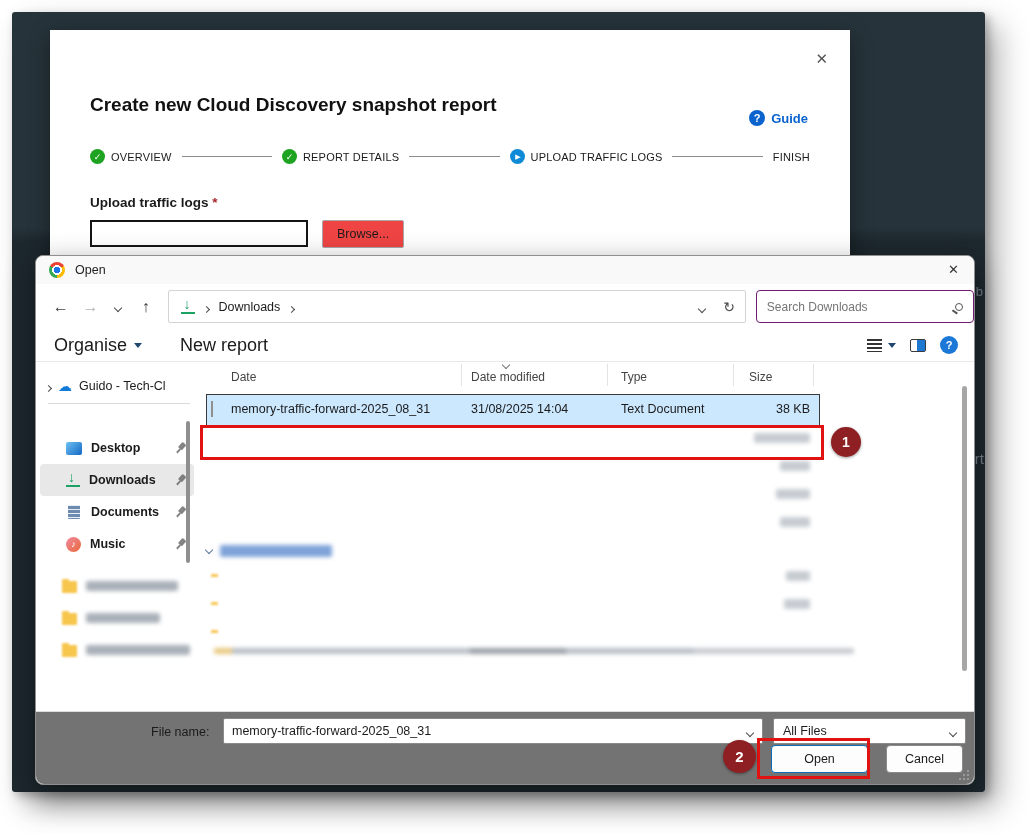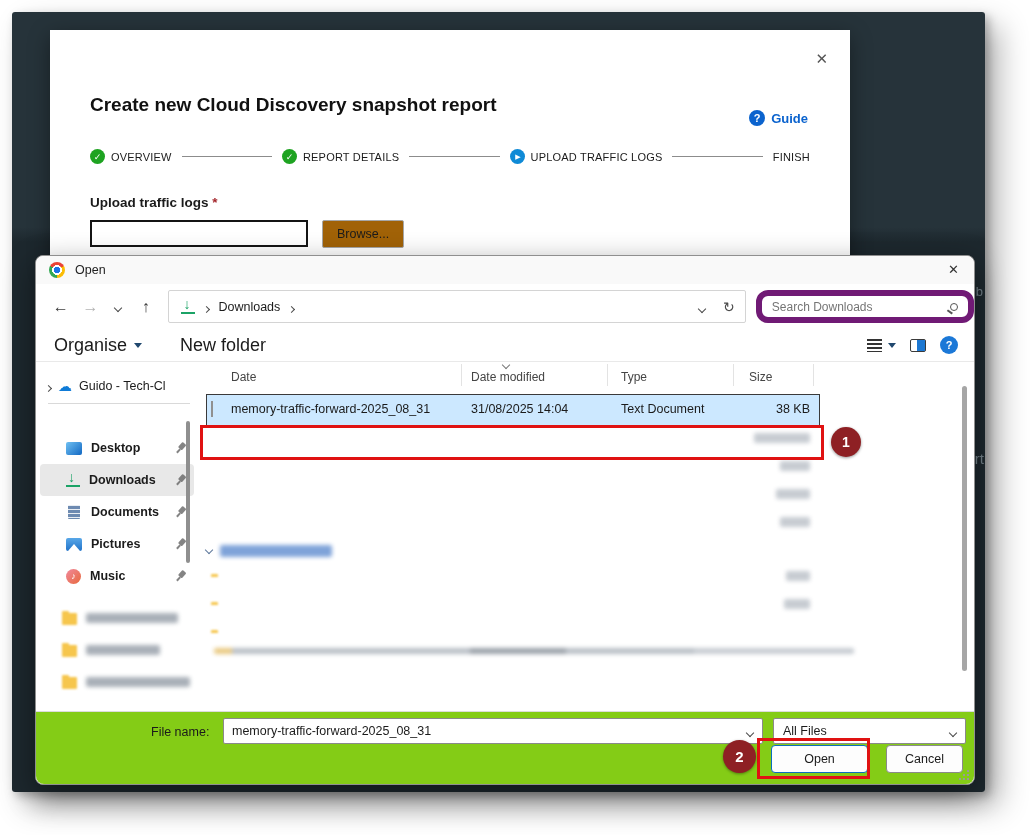--- a/index.html
+++ b/index.html
@@ -27,21 +27,21 @@
   .step { display:flex; align-items:center; gap:6px; }
   .step .lbl { font-size:11px; color:#1b1b1b; letter-spacing:.2px; white-space:nowrap; }
   .step-ic { width:15px; height:15px; border-radius:50%; color:#fff; font-size:9px; display:flex; align-items:center; justify-content:center; }
   .step-ic.done { background:#1ea321; }
   .step-ic.cur { background:#0f8ad6; font-size:7px; padding-left:2px; }
   .step-line { flex:1; height:1px; background:#8c8c8c; margin:0 10px; }
   .cd-field-label { position:absolute; left:40px; top:165px; font-size:13.5px; font-weight:bold; color:#1b1b1b; }
   .cd-field-label .req { color:#a4262c; }
   .cd-input { position:absolute; left:40px; top:190px; width:218px; height:27px; border:2px solid #141414; background:#fff;
     font-size:13px; padding:0 6px; font-family:"Liberation Sans",sans-serif; }
-  .cd-browse { position:absolute; left:272px; top:190px; height:28px; padding:0 14px; background:#a16207;
+  .cd-browse { position:absolute; left:272px; top:190px; height:28px; padding:0 14px; background:#ef4444;
     border:1px solid #a7a7a7; font-size:12.5px; color:#1b1b1b; border-radius:2px; }
   .cd-hint { position:absolute; left:40px; top:237px; font-size:13.5px; color:#1b1b1b; }
 
   
   .open-dialog { position:absolute; left:35px; top:255px; width:940px; height:530px; background:#fff;
     border:1px solid #8f8f8f; border-radius:8px; box-shadow:0 10px 30px rgba(0,0,0,.45); }
   .od-titlebar { position:absolute; left:0; top:0; right:0; height:28px; background:#f9f9f9; border-radius:8px 8px 0 0;
     display:flex; align-items:center; }
   .chrome-ic { width:16px; height:16px; border-radius:50%; margin-left:13px;
     background: radial-gradient(circle at center, #1a73e8 0 29%, #ffffff 30% 43%, rgba(0,0,0,0) 44%),
@@ -58,21 +58,21 @@
   .chev.right { transform:rotate(-45deg); width:5px; height:5px; }
   .addrbar { position:relative; margin-left:8px; width:585px; height:33px; border:1px solid #d4d4d4; background:#fff;
     display:flex; align-items:center; border-radius:2px; }
   .ic-dl { position:relative; width:14px; height:14px; margin-left:12px; }
   .ic-dl::before { content:"↓"; position:absolute; left:2px; top:-4px; color:#1ba366; font-weight:bold; font-size:14px; }
   .ic-dl::after { content:""; position:absolute; left:0; right:0; bottom:0; height:2px; background:#1ba366; }
   .addr-sep { margin:0 9px; }
   .addr-crumb { font-size:12.5px; color:#1b1b1b; }
   .addr-right { position:absolute; right:10px; display:flex; align-items:center; gap:18px; }
   .refresh { font-size:14px; color:#4a4a4a; }
-  .searchbox { position:relative; margin-left:10px; width:221px; height:33px; border:6px solid #701a75; border-radius:12px;
+  .searchbox { position:relative; margin-left:10px; width:221px; height:33px; border:1px solid #701a75; border-radius:4px;
     display:flex; align-items:center; }
   .searchbox input { border:none; outline:none; width:160px; margin-left:10px; font-size:12px; color:#444;
     font-family:"Liberation Sans",sans-serif; background:transparent; }
   .mag { position:absolute; right:10px; width:8px; height:8px; border:1.5px solid #555; border-radius:50%; }
   .mag::after { content:""; position:absolute; left:-4px; top:7px; width:6px; height:1.5px; background:#555; transform:rotate(35deg); }
 
   .od-toolbar { position:absolute; left:0; top:73px; right:0; height:33px; border-bottom:1px solid #e9e9e9;
     display:flex; align-items:center; }
   .tb-item { font-size:18px; color:#1b1b1b; display:flex; align-items:center; gap:7px; }
   .tb-organise { margin-left:18px; }
@@ -143,21 +143,21 @@
     background:repeating-linear-gradient(to bottom, #a8a8a8 0 1px, rgba(0,0,0,0) 1px 3px); }
   .ic-app-blue { width:14px; height:14px; background:#3f83e0; border-radius:2px;
     background-image:linear-gradient(135deg,#5b9bef 50%,#2a66c4 50%); }
   .ic-doc-red { width:13px; height:15px; background:#cf3b31; border-radius:2px; }
   .redgrp-bar { height:12px; background:#7fa3d9; border-radius:2px; width:112px; margin-left:20px; }
   .partial-strip { height:6px; margin:2px 120px 0 16px; border-radius:2px;
     background:linear-gradient(90deg,#e9c981 0 18px, #b9bfc6 18px 40%, #9aa1a9 40% 55%, #b9bfc6 55% 75%, #c7ccd2 75%); }
   .fl-scroll { position:absolute; right:7px; top:24px; width:5px; height:285px; background:#a6a6a6; border-radius:3px; }
 
   
-  .od-footer { position:absolute; left:0; right:0; bottom:0; height:73px; background:#84cc16; border-top:1px solid #dcdcdc;
+  .od-footer { position:absolute; left:0; right:0; bottom:0; height:73px; background:#737373; border-top:1px solid #dcdcdc;
     border-radius:0 0 8px 8px; }
   .fn-label { position:absolute; left:115px; top:13px; font-size:12.5px; color:#1b1b1b; }
   .fn-combo { position:absolute; left:187px; top:6px; width:540px; height:26px; border:1px solid #8a8a8a; background:#fff;
     border-radius:2px; display:flex; align-items:center; }
   .fn-combo input { border:none; outline:none; flex:1; margin-left:8px; font-size:12.5px; color:#1b1b1b;
     font-family:"Liberation Sans",sans-serif; background:transparent; }
   .combo-chev { margin-right:9px; }
   .ft-combo { position:absolute; left:737px; top:6px; width:193px; height:26px; border:1px solid #8a8a8a; background:#fff;
     border-radius:2px; display:flex; align-items:center; justify-content:space-between; }
   .ft-combo .val { margin-left:9px; font-size:12.5px; color:#1b1b1b; }
@@ -255,21 +255,21 @@
         <span class="mag"></span>
       </div>
     </div>
 
     <div class="od-toolbar">
       <div class="tb-item tb-organise">
         <span>Organise</span>
         <span class="caret"></span>
       </div>
       <div class="tb-item tb-newfolder">
-        <span>New folder</span>
+        <span>New report</span>
       </div>
       <div class="tb-right">
         <span style="display:flex;align-items:center;gap:6px">
           <span class="ic-lines"></span>
           <span class="caret"></span>
         </span>
         <span class="ic-pane"></span>
         <span class="ic-help">?</span>
       </div>
     </div>
@@ -290,25 +290,20 @@
             <span class="pin"></span>
           </div>
           <div class="sb-item selected">
             <span class="ic-dl" style="margin-left:0"></span>
             <span class="sb-label">Downloads</span>
             <span class="pin"></span>
           </div>
           <div class="sb-item">
             <span class="ic-docs"></span>
             <span class="sb-label">Documents</span>
-            <span class="pin"></span>
-          </div>
-          <div class="sb-item">
-            <span class="ic16 ic-pics"></span>
-            <span class="sb-label">Pictures</span>
             <span class="pin"></span>
           </div>
           <div class="sb-item">
             <span class="ic-music">♪</span>
             <span class="sb-label">Music</span>
             <span class="pin"></span>
           </div>
         </div>
         <div class="sb-redacted">
           <div class="sb-red-item">

